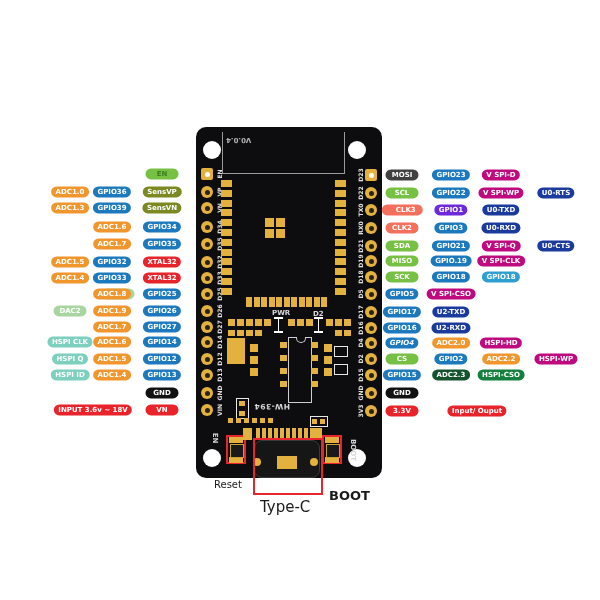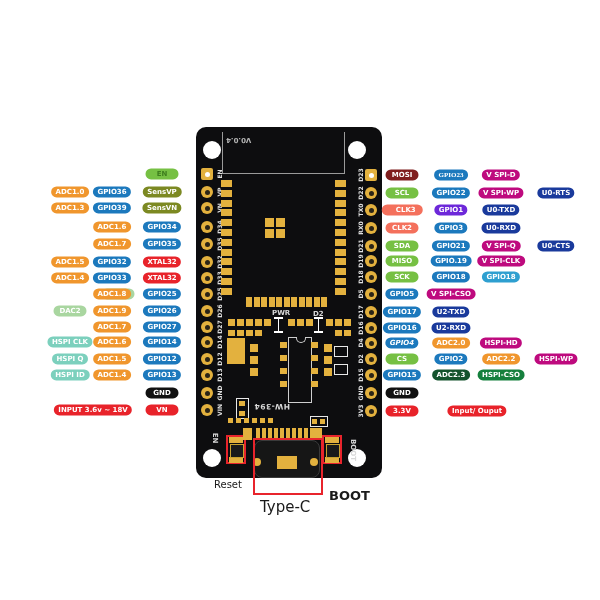--- a/index.html
+++ b/index.html
@@ -273,22 +273,22 @@
     <span class="pill" style="left: 162px; top: 342px; background: rgb(28, 121, 189);">GPIO14</span>
     <span class="pill" style="left: 70px; top: 359px; background: rgb(124, 208, 189);">HSPI Q</span>
     <span class="pill" style="left: 112px; top: 359px; background: rgb(240, 150, 45);">ADC1.5</span>
     <span class="pill" style="left: 162px; top: 359px; background: rgb(28, 121, 189);">GPIO12</span>
     <span class="pill" style="left: 70px; top: 375px; background: rgb(124, 208, 189);">HSPI ID</span>
     <span class="pill" style="left: 112px; top: 375px; background: rgb(240, 150, 45);">ADC1.4</span>
     <span class="pill" style="left: 162px; top: 375px; background: rgb(28, 121, 189);">GPIO13</span>
     <span class="pill" style="left: 162px; top: 393px; background: rgb(17, 17, 17);">GND</span>
     <span class="pill" style="left: 93px; top: 410px; background: rgb(232, 35, 42);">INPUT  3.6v ~ 18V</span>
     <span class="pill" style="left: 162px; top: 410px; background: rgb(232, 35, 42);">VN</span>
-    <span class="pill" style="left: 402px; top: 175px; background: #7f1d1d;">MOSI</span>
-    <span class="pill" style="left: 451px; top: 175px; background: rgb(28, 121, 189); font-family: Liberation Serif, serif;">GPIO23</span>
+    <span class="pill" style="left: 402px; top: 175px; background: #404040;">MOSI</span>
+    <span class="pill" style="left: 451px; top: 175px; background: rgb(28, 121, 189);">GPIO23</span>
     <span class="pill" style="left: 501px; top: 175px; background: rgb(190, 10, 126);">V SPI-D</span>
     <span class="pill" style="left: 402px; top: 193px; background: rgb(118, 192, 67);">SCL</span>
     <span class="pill" style="left: 451px; top: 193px; background: rgb(28, 121, 189);">GPIO22</span>
     <span class="pill" style="left: 501px; top: 193px; background: rgb(190, 10, 126);">V SPI-WP</span>
     <span class="pill" style="left: 556px; top: 193px; background: rgb(26, 58, 156);">U0-RTS</span>
     <span class="pill" style="left: 402px; top: 210px; background: rgb(244, 112, 92); padding-left: 12px;">CLK3</span>
     <span class="pill" style="left: 451px; top: 210px; background: #6d28d9;">GPIO1</span>
     <span class="pill" style="left: 501px; top: 210px; background: rgb(26, 58, 156);">U0-TXD</span>
     <span class="pill" style="left: 402px; top: 228px; background: rgb(244, 112, 92);">CLK2</span>
     <span class="pill" style="left: 451px; top: 228px; background: rgb(28, 121, 189);">GPIO3</span>

